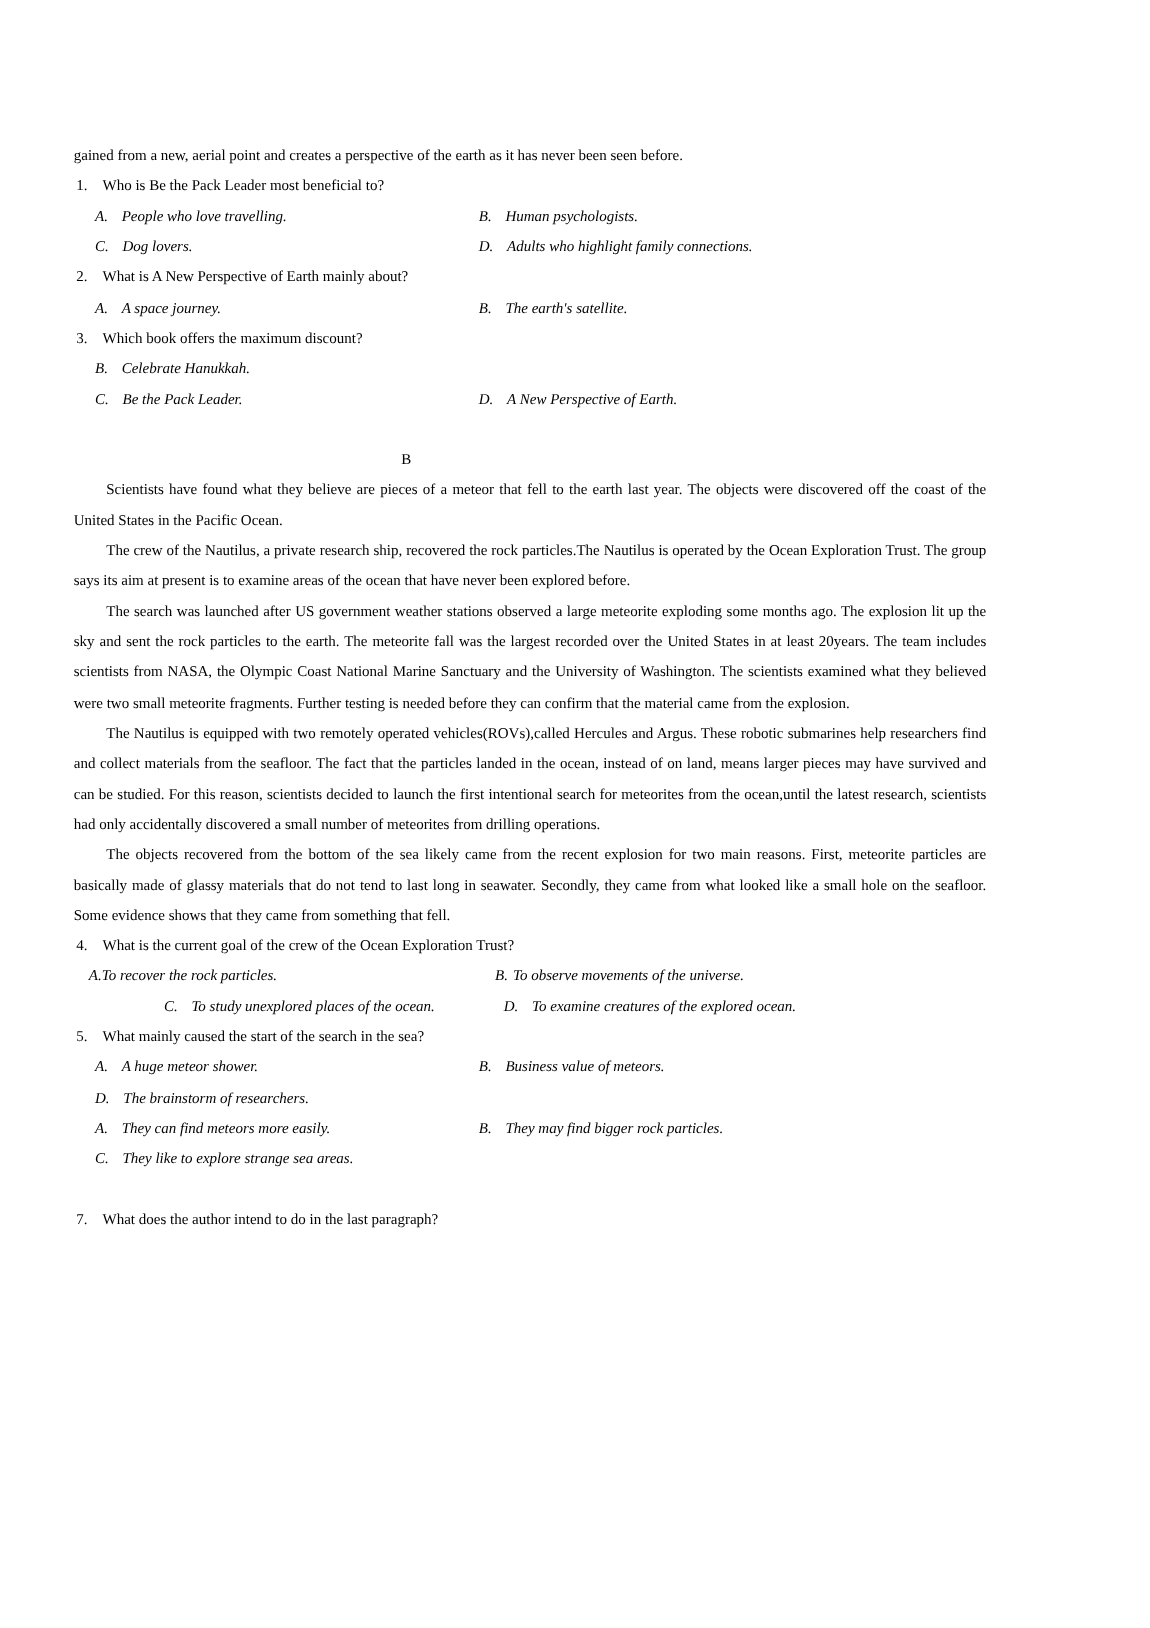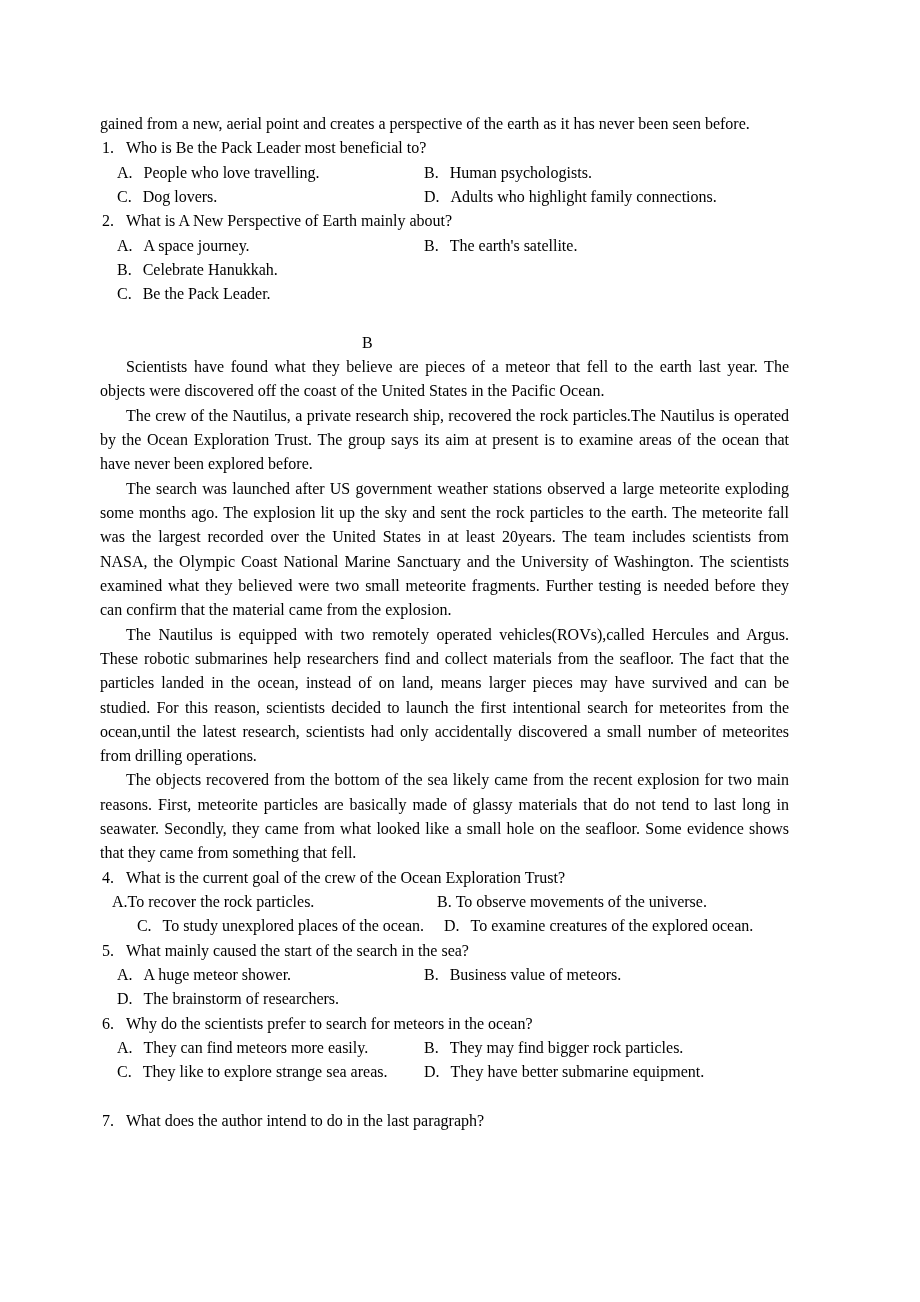--- a/index.html
+++ b/index.html
@@ -6,23 +6,23 @@
     margin: 0;
     padding: 0;
     background: #ffffff;
   }
   .page {
     position: relative;
     width: 920px;
     height: 1302px;
     box-sizing: border-box;
     background: #ffffff;
-    padding: 112px 131px 0 100px;
+    padding: 112px 131px 0 59px;
     font-family: "Liberation Serif", "DejaVu Serif", serif;
-    font-size: 16px;
+    font-size: 12px;
     line-height: 24.32px;
     color: #000000;
     overflow: hidden;
   }
   .para {
     margin: 0;
     text-align: justify;
     text-indent: 26px;
   }
   .para.continued {
@@ -40,20 +40,21 @@
     display: inline-block;
     margin-right: 12px;
   }
   .opt-row {
     display: flex;
     margin-left: 17px;
     white-space: nowrap;
   }
   .opt-cell {
     display: block;
+    font-style: italic;
   }
   .opt-cell.left {
     flex: 0 0 307px;
   }
   .opt-label {
     display: inline-block;
     margin-right: 11px;
   }
   
   .opt-row.q4-r1 { margin-left: 12px; }
@@ -81,25 +82,27 @@
     <span class="opt-cell left"><span class="opt-label">C.</span><span>Dog lovers.</span></span>
     <span class="opt-cell"><span class="opt-label">D.</span><span>Adults who highlight family connections.</span></span>
   </div>
 
   <p class="qline"><span class="qnum">2.</span><span>What is A New Perspective of Earth mainly about?</span></p>
   <div class="opt-row">
     <span class="opt-cell left"><span class="opt-label">A.</span><span>A space journey.</span></span>
     <span class="opt-cell"><span class="opt-label">B.</span><span>The earth's satellite.</span></span>
   </div>
 
+  <p class="qline"><span class="qnum">3.</span><span>Which book offers the maximum discount?</span></p>
   <div class="opt-row">
     <span class="opt-cell"><span class="opt-label">B.</span><span>Celebrate Hanukkah.</span></span>
   </div>
   <div class="opt-row">
     <span class="opt-cell left"><span class="opt-label">C.</span><span>Be the Pack Leader.</span></span>
+    <span class="opt-cell"><span class="opt-label">D.</span><span>A New Perspective of Earth.</span></span>
   </div>
 
   <div class="spacer"></div>
 
   <p class="section-heading">B</p>
   <p class="para">Scientists have found what they believe are pieces of a meteor that fell to the earth last year. The objects were discovered off the coast of the United States in the Pacific Ocean.</p>
   <p class="para">The crew of the Nautilus, a private research ship, recovered the rock particles.The Nautilus is operated by the Ocean Exploration Trust. The group says its aim at present is to examine areas of the ocean that have never been explored before.</p>
   <p class="para">The search was launched after US government weather stations observed a large meteorite exploding some months ago. The explosion lit up the sky and sent the rock particles to the earth. The meteorite fall was the largest recorded over the United States in at least 20years. The team includes scientists from NASA, the Olympic Coast National Marine Sanctuary and the University of Washington. The scientists examined what they believed were two small meteorite fragments. Further testing is needed before they can confirm that the material came from the explosion.</p>
   <p class="para">The Nautilus is equipped with two remotely operated vehicles(ROVs),called Hercules and Argus. These robotic submarines help researchers find and collect materials from the seafloor. The fact that the particles landed in the ocean, instead of on land, means larger pieces may have survived and can be studied. For this reason, scientists decided to launch the first intentional search for meteorites from the ocean,until the latest research, scientists had only accidentally discovered a small number of meteorites from drilling operations.</p>
   <p class="para">The objects recovered from the bottom of the sea likely came from the recent explosion for two main reasons. First, meteorite particles are basically made of glassy materials that do not tend to last long in seawater. Secondly, they came from what looked like a small hole on the seafloor. Some evidence shows that they came from something that fell.</p>
@@ -116,27 +119,25 @@
 
   <p class="qline"><span class="qnum">5.</span><span>What mainly caused the start of the search in the sea?</span></p>
   <div class="opt-row">
     <span class="opt-cell left"><span class="opt-label">A.</span><span>A huge meteor shower.</span></span>
     <span class="opt-cell"><span class="opt-label">B.</span><span>Business value of meteors.</span></span>
   </div>
   <div class="opt-row">
     <span class="opt-cell"><span class="opt-label">D.</span><span>The brainstorm of researchers.</span></span>
   </div>
 
-  <p class="qline"><span class="qnum">6.</span><span>Why do the scientists prefer to search for meteors in the ocean?</span></p>
   <div class="opt-row">
     <span class="opt-cell left"><span class="opt-label">A.</span><span>They can find meteors more easily.</span></span>
     <span class="opt-cell"><span class="opt-label">B.</span><span>They may find bigger rock particles.</span></span>
   </div>
   <div class="opt-row">
     <span class="opt-cell left"><span class="opt-label">C.</span><span>They like to explore strange sea areas.</span></span>
-    <span class="opt-cell"><span class="opt-label">D.</span><span>They have better submarine equipment.</span></span>
   </div>
 
   <div class="spacer"></div>
 
   <p class="qline"><span class="qnum">7.</span><span>What does the author intend to do in the last paragraph?</span></p>
 
 </div>
 
 </body></html>

